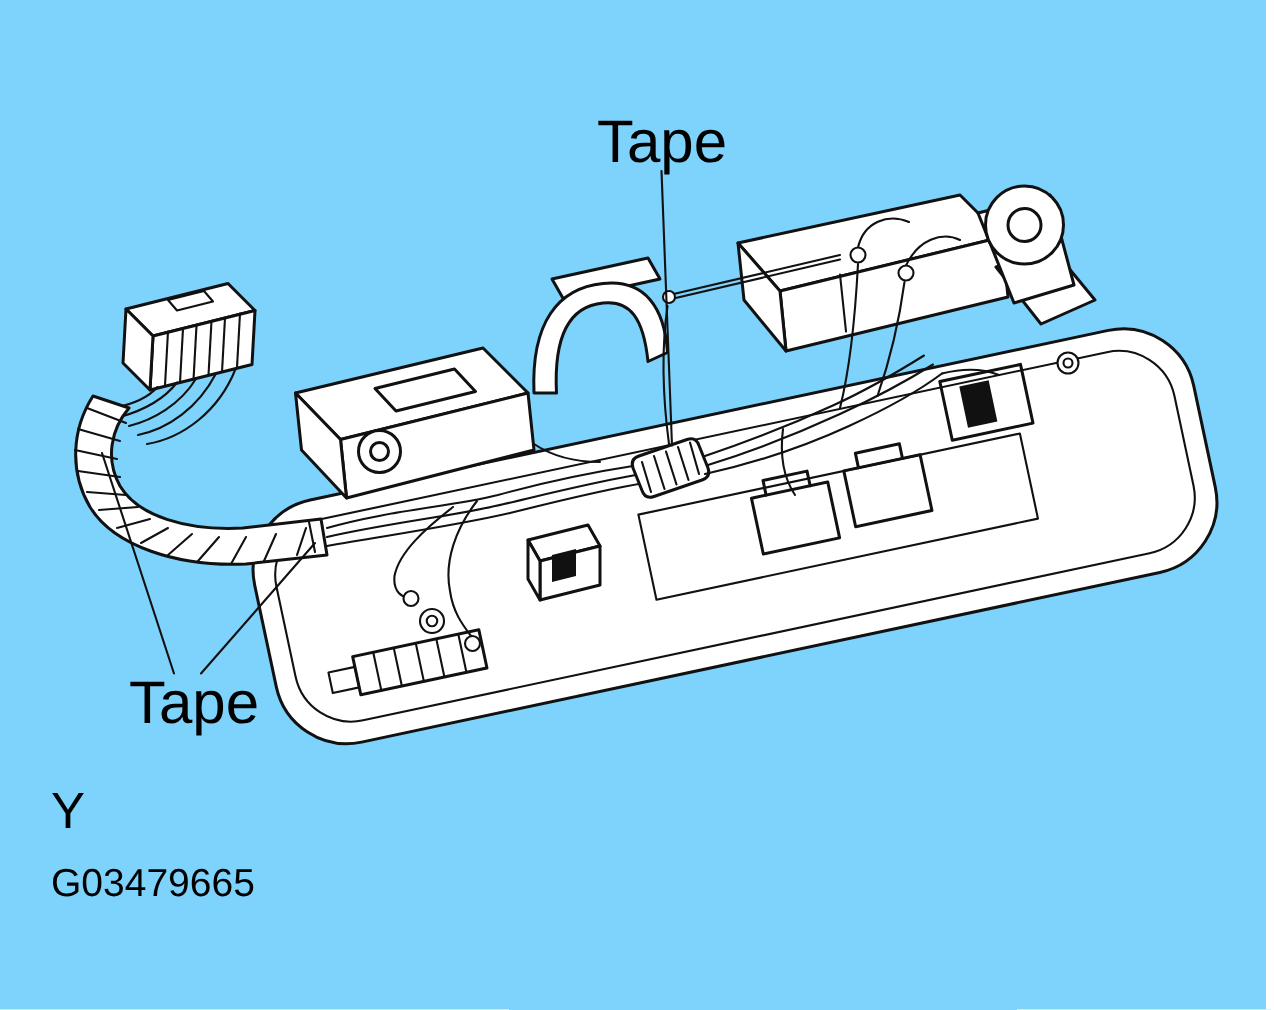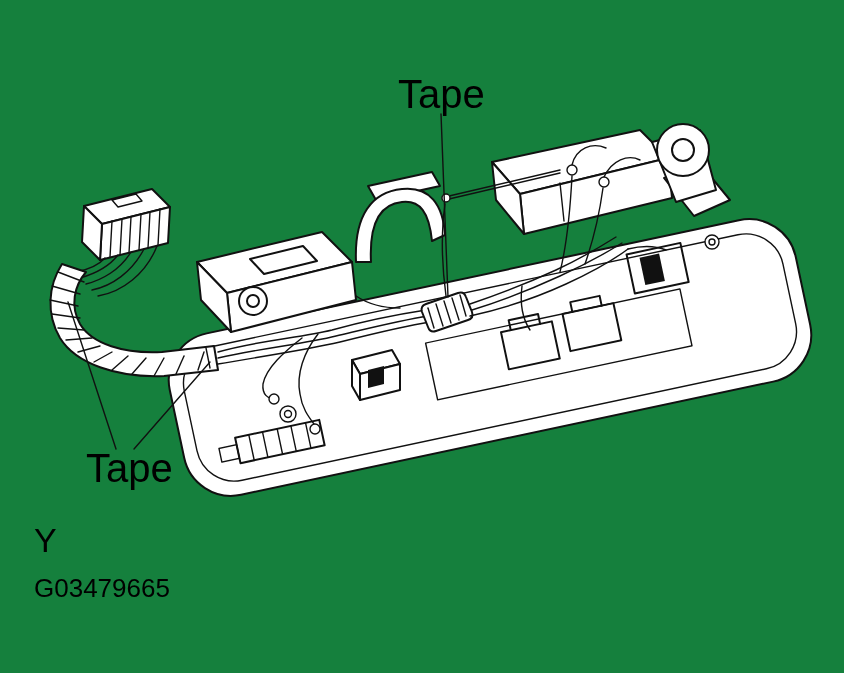--- a/index.html
+++ b/index.html
@@ -1,19 +1,19 @@
 <!DOCTYPE html>
 <html><head>
 <meta charset="utf-8">
 <style>
   html,body{margin:0;padding:0;background:#fff;}
   .stage{
     position:relative;
     width:844px;height:673px;
-    background:#15803d;
+    background:#7dd3fc;
     font-family:"Liberation Sans", sans-serif;
     overflow:hidden;
   }
   svg{display:block;}
   svg text{
     fill:#000;
     font-family:"Liberation Sans", sans-serif;
   }
   .t-big{font-size:40px;}
   .t-y{font-size:34px;}

